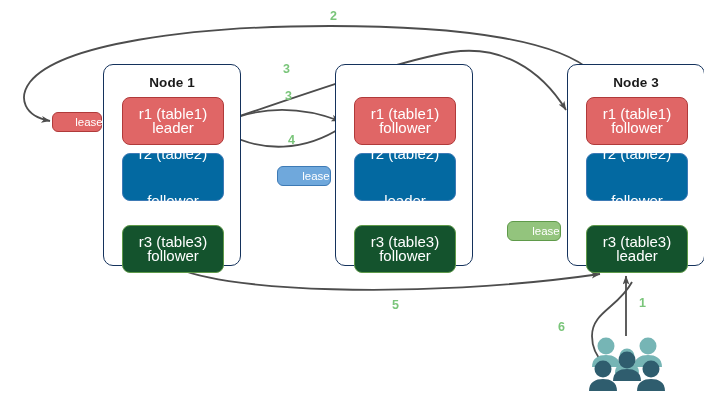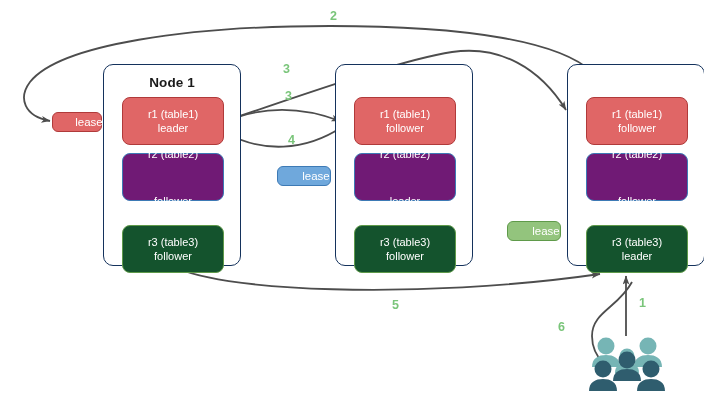--- a/index.html
+++ b/index.html
@@ -44,28 +44,28 @@
     letter-spacing: 0.1px;
   }
   .replica {
     position: absolute;
     box-sizing: border-box;
     border-radius: 8px;
     display: flex;
     flex-direction: column;
     align-items: center;
     justify-content: center;
-    font-size: 11px;
+    font-size: 15px;
     line-height: 14px;
     color: #ffffff;
     text-align: center;
   }
   .replica span { display: block; }
   .r-red   { background: #e06666; border: 1.4px solid #b03a3a; }
-  .r-blue  { background: #701a75; border: 1.4px solid #3d7ab5; gap: 33px; }
+  .r-blue  { background: #0369a1; border: 1.4px solid #3d7ab5; gap: 33px; }
   .r-green { background: #14532d; border: 1.4px solid #5f9a4a; margin-top: 16px; }
 
   .lease {
     position: absolute;
     box-sizing: border-box;
     border-radius: 6px;
     display: flex;
     align-items: center;
     justify-content: center;
     font-size: 11.5px;
@@ -142,20 +142,21 @@
       <span>r2 (table2)</span>
       <span>leader</span>
     </div>
     <div class="replica r-green" style="left:18px; top:144px; width:102px; height:48px;">
       <span>r3 (table3)</span>
       <span>follower</span>
     </div>
   </div>
 
   <div class="node-box" style="left:567px; top:64px; width:138px; height:202px;">
+    <div class="node-title">Node 3</div>
     <div class="replica r-red" style="left:18px; top:32px; width:102px; height:48px;">
       <span>r1 (table1)</span>
       <span>follower</span>
     </div>
     <div class="replica r-blue" style="left:18px; top:88px; width:102px; height:48px;">
       <span>r2 (table2)</span>
       <span>follower</span>
     </div>
     <div class="replica r-green" style="left:18px; top:144px; width:102px; height:48px;">
       <span>r3 (table3)</span>

